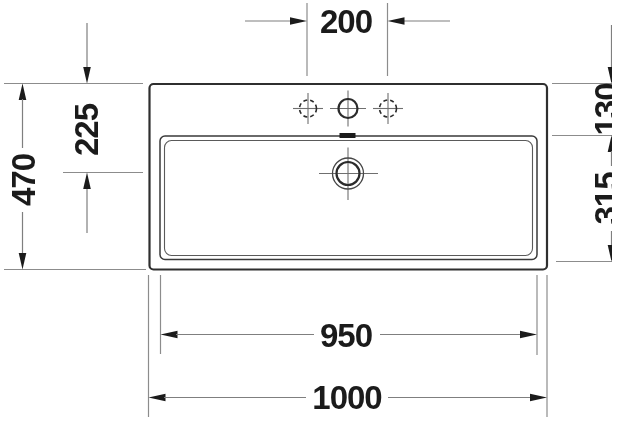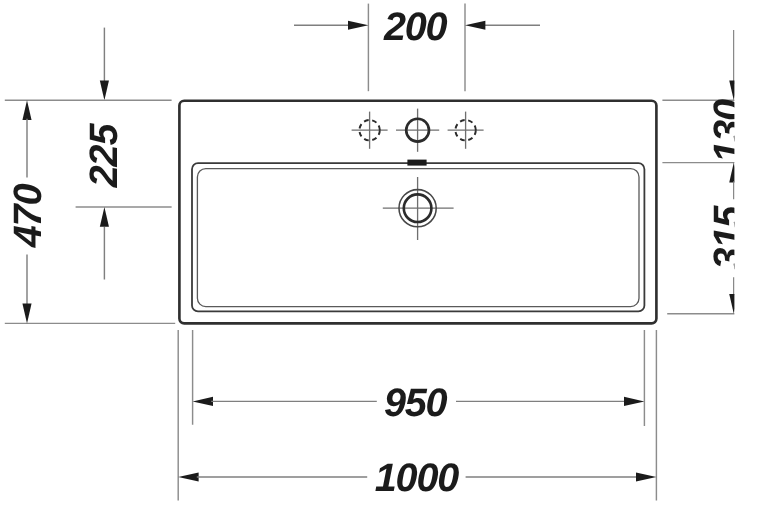--- a/index.html
+++ b/index.html
@@ -1,17 +1,17 @@
 <!DOCTYPE html>
 <html><head>
 <meta charset="utf-8">
 <style>
   html,body{margin:0;padding:0;background:#ffffff;}
   #stage{position:relative;width:612px;height:421px;background:#ffffff;overflow:hidden;
-         font-family:"Liberation Sans","DejaVu Sans",sans-serif;font-style:italic;}
+         font-family:"Liberation Sans","DejaVu Sans",sans-serif;}
   svg{display:block;}
   .dim-text{font-family:"Liberation Sans","DejaVu Sans",sans-serif;
             font-weight:700;font-size:33px;letter-spacing:-1px;fill:#1b1b1b;}
   .ext{stroke:#8c8c8c;stroke-width:1.2;fill:none;}
   .dimline{stroke:#7f7f7f;stroke-width:1.2;fill:none;}
   .arrow{fill:#1b1b1b;stroke:none;}
   .outline{stroke:#2f2f2f;stroke-width:2.2;fill:#ffffff;}
   .rim{stroke:#3a3a3a;stroke-width:1.5;fill:none;}
   .rim-inner{stroke:#5a5a5a;stroke-width:1.1;fill:none;}
   .cross{stroke:#6f6f6f;stroke-width:1.1;fill:none;}

